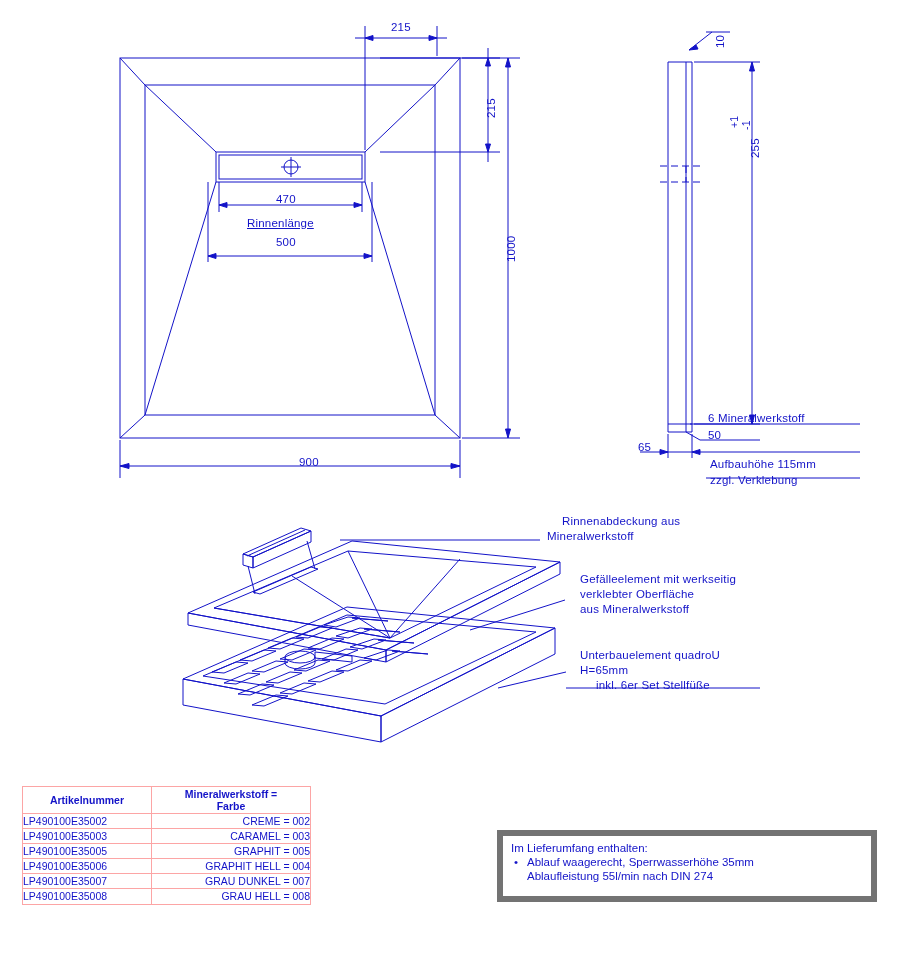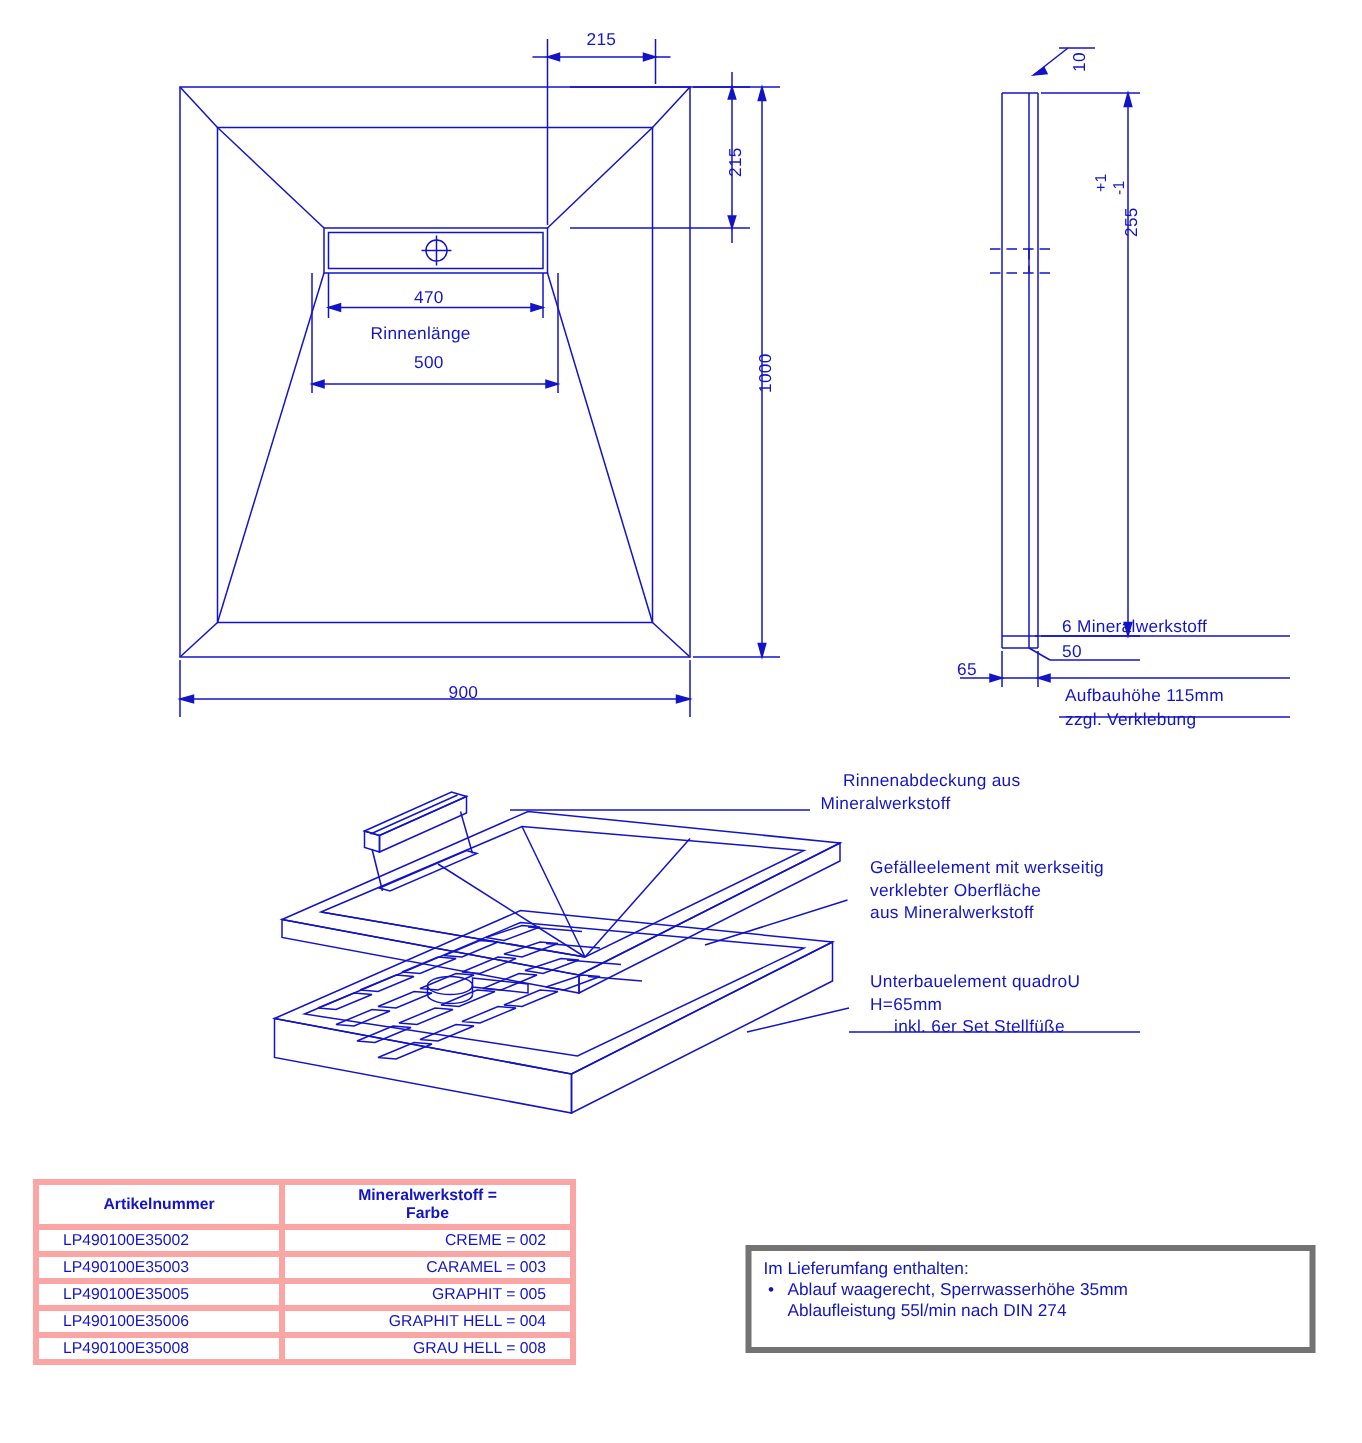--- a/index.html
+++ b/index.html
@@ -42,38 +42,38 @@
   }
   .tbl {
     position: absolute;
     left: 22px;
     top: 786px;
     border-collapse: collapse;
     font-size: 10.5px;
     color: #1313c8;
   }
   .tbl th, .tbl td {
-    border: 4px solid #fca5a5;
-    padding: 1px 16px;
+    border: 1px solid #fca5a5;
+    padding: 1px 0;
     line-height: 1.15;
   }
   .tbl th {
     font-weight: bold;
     text-align: center;
     font-size: 10.5px;
   }
   .tbl td.artnr { text-align: left; width: 128px; }
   .tbl td.color { text-align: right; width: 158px; }
   .notebox {
     position: absolute;
     left: 497px;
     top: 830px;
     width: 380px;
     height: 72px;
-    border: 4px solid #737373;
+    border: 6px solid #737373;
     box-sizing: border-box;
     padding: 6px 8px;
     font-size: 11.5px;
     color: #1313c8;
   }
   .notebox .nb-title { margin-bottom: 2px; }
   .notebox ul {
     margin: 0;
     padding-left: 16px;
     list-style: none;
@@ -274,21 +274,21 @@
   <div class="lbl" style="left:391px; top:20px;">215</div>
 
   <div class="lbl rot90" style="left:484px; top:118px;">215</div>
 
   <div class="lbl rot90" style="left:504px; top:262px;">1000</div>
 
   <div class="lbl" style="left:274px; top:455px;margin-left:25px;">900</div>
 
   <div class="lbl" style="left:276px; top:192px;">470</div>
 
-  <div class="lbl" style="left:247px; top:216px;">Rinnenlänge</div>
+  <div class="lbl" style="left:247px; top:216px;text-decoration:underline;">Rinnenlänge</div>
 
   <div class="lbl" style="left:276px; top:235px;">500</div>
 
   <div class="lbl rot90" style="left:713px; top:48px;">10</div>
 
   <div class="lbl rot90 small" style="left:728px; top:128px;">+1</div>
   <div class="lbl rot90 small" style="left:740px; top:130px;">-1</div>
   <div class="lbl rot90" style="left:748px; top:158px;">255</div>
 
   <div class="lbl" style="left:708px; top:411px;">6 Mineralwerkstoff</div>
@@ -330,20 +330,24 @@
         <td class="artnr">LP490100E35003</td>
         <td class="color">CARAMEL = 003</td>
       </tr>
       <tr>
         <td class="artnr">LP490100E35005</td>
         <td class="color">GRAPHIT = 005</td>
       </tr>
       <tr>
         <td class="artnr">LP490100E35006</td>
         <td class="color">GRAPHIT HELL = 004</td>
+      </tr>
+      <tr>
+        <td class="artnr">LP490100E35007</td>
+        <td class="color">GRAU DUNKEL = 007</td>
       </tr>
       <tr>
         <td class="artnr">LP490100E35008</td>
         <td class="color">GRAU HELL = 008</td>
       </tr>
     </tbody>
   </table>
 
   <div class="notebox">
     <div class="nb-title">Im Lieferumfang enthalten:</div>

